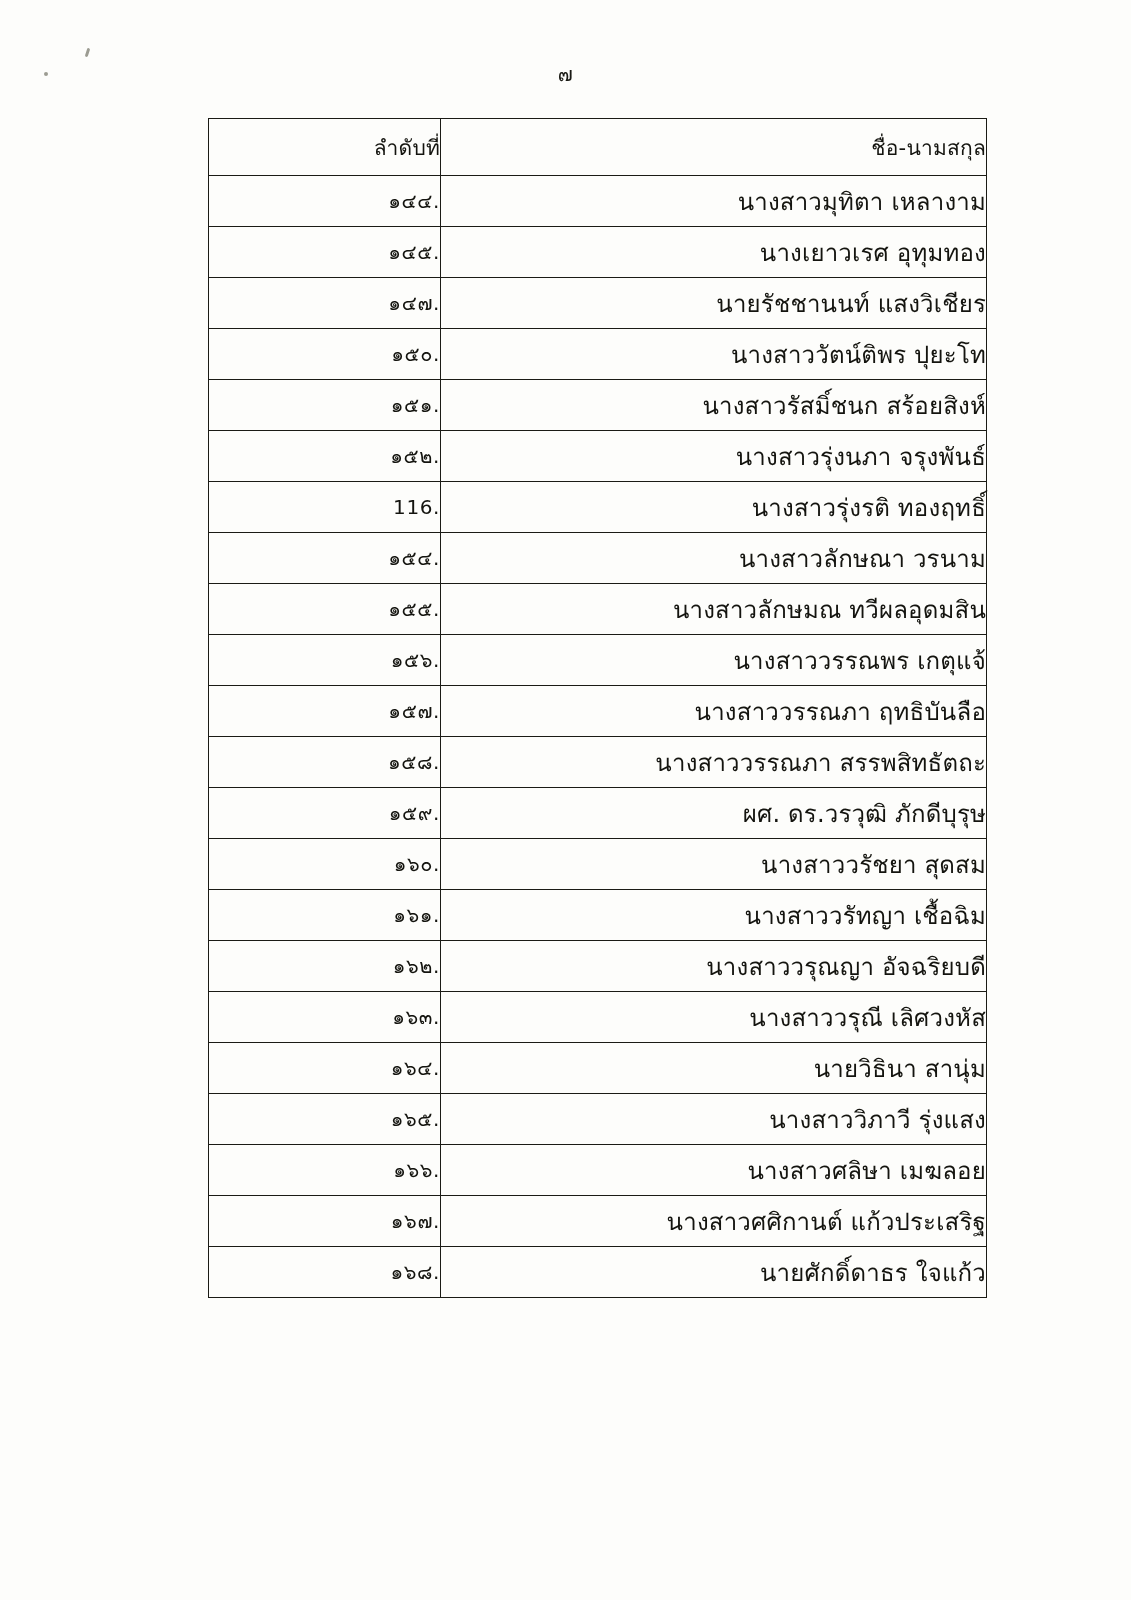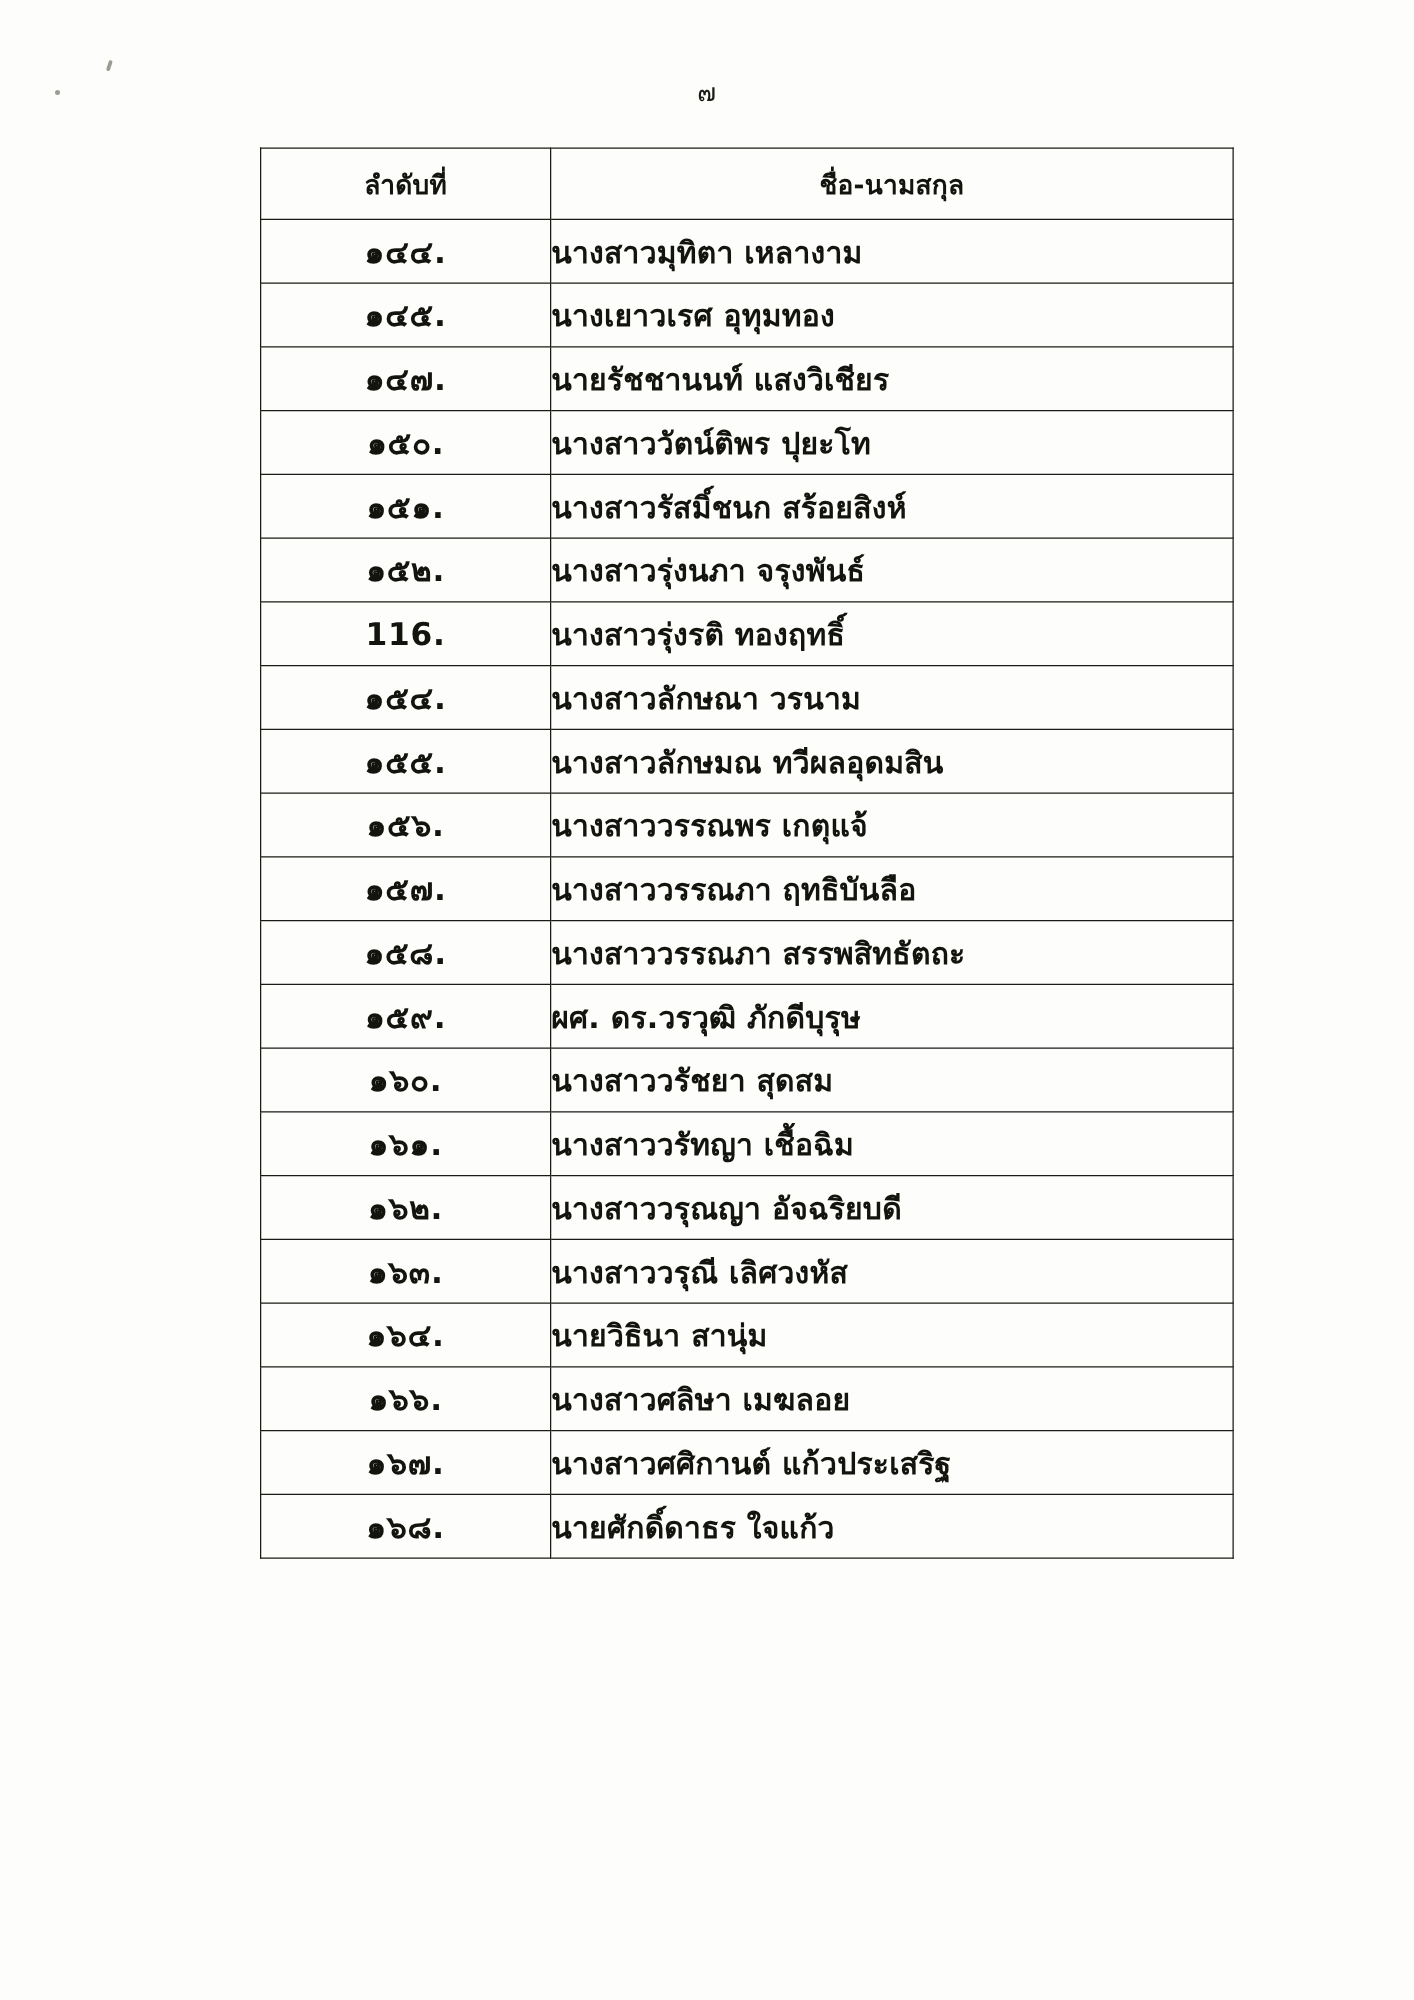--- a/index.html
+++ b/index.html
@@ -44,37 +44,38 @@
     top: 118px;
     left: 208px;
     width: 778px;
     border-collapse: collapse;
     table-layout: fixed;
   }
   table.roster th,
   table.roster td {
     border: 1.6px solid #1b1b15;
     padding: 0;
-    font-weight: bold;
+    font-weight: normal;
+    text-align: right;
   }
   col.col-no { width: 232px; }
   col.col-name { width: 546px; }
 
   th.head-cell {
     height: 56px;
     text-align: center;
     font-size: 21px;
     vertical-align: middle;
     letter-spacing: 0.2px;
   }
   td.no-cell {
     height: 50px;
     text-align: center;
     vertical-align: middle;
-    font-size: 25px;
+    font-size: 20px;
     letter-spacing: 0.6px;
   }
   td.name-cell {
     height: 50px;
     vertical-align: middle;
     font-size: 24px;
     padding-left: 36px;
     letter-spacing: 0.2px;
     white-space: nowrap;
   }
@@ -167,20 +168,24 @@
         </tr>
         <tr>
           <td class="no-cell">๑๖๓.</td>
           <td class="name-cell">นางสาววรุณี  เลิศวงหัส</td>
         </tr>
         <tr>
           <td class="no-cell">๑๖๔.</td>
           <td class="name-cell">นายวิธินา  สานุ่ม</td>
         </tr>
         <tr>
+          <td class="no-cell">๑๖๕.</td>
+          <td class="name-cell">นางสาววิภาวี  รุ่งแสง</td>
+        </tr>
+        <tr>
           <td class="no-cell">๑๖๖.</td>
           <td class="name-cell">นางสาวศลิษา  เมฆลอย</td>
         </tr>
         <tr>
           <td class="no-cell">๑๖๗.</td>
           <td class="name-cell">นางสาวศศิกานต์  แก้วประเสริฐ</td>
         </tr>
         <tr>
           <td class="no-cell">๑๖๘.</td>
           <td class="name-cell">นายศักดิ์ดาธร  ใจแก้ว</td>

